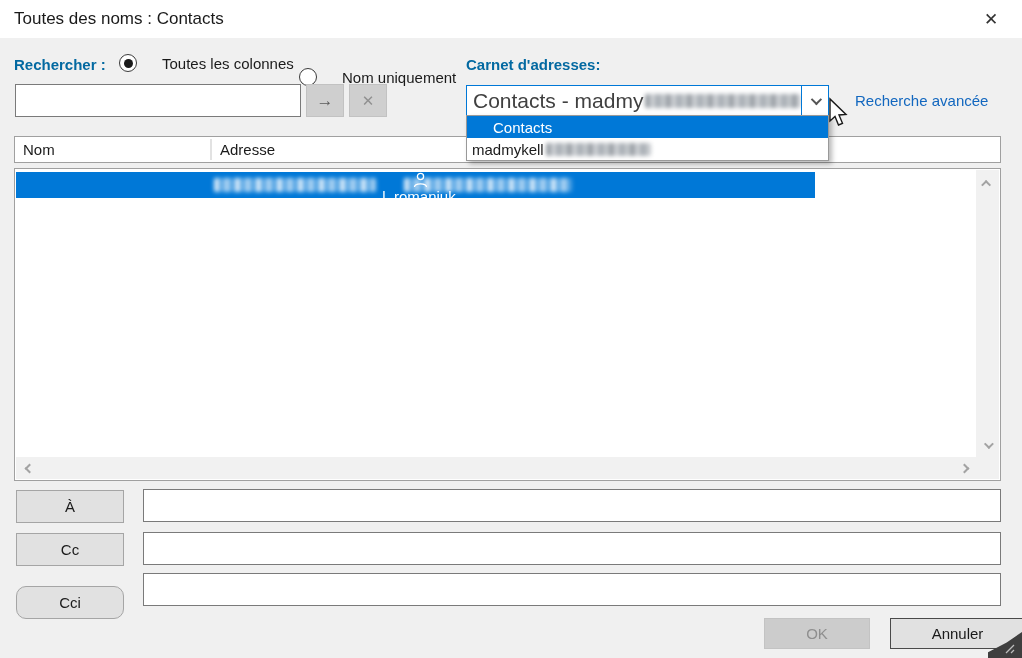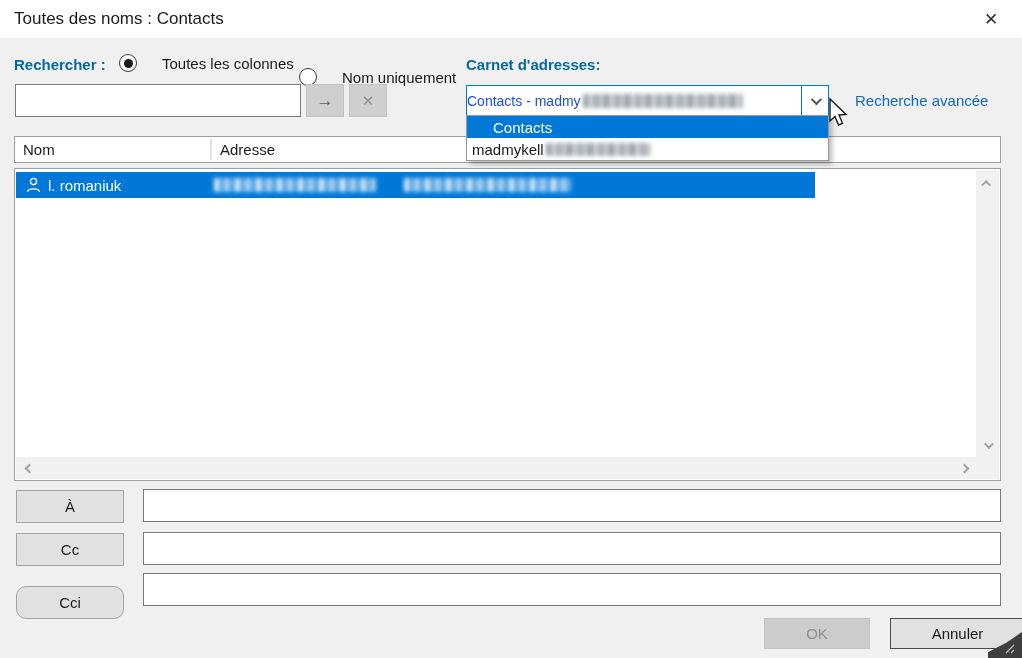--- a/index.html
+++ b/index.html
@@ -20,21 +20,21 @@
   .radio-label { font-size:15px; color:#1a1a1a; white-space:nowrap; }
 
   
   .search-input { position:absolute; left:15px; top:84px; width:286px; height:33px; background:#fff; border:1px solid #7a7a7a; font-size:15px; padding:0 6px; font-family:inherit; }
   .sq-btn { position:absolute; top:84px; width:38px; height:33px; background:#cfcfcf; border:1px solid #c2c2c2; display:flex; align-items:center; justify-content:center; font-size:16px; cursor:pointer; }
   .go-glyph { color:#5a5a5a; font-size:17px; }
   .clear-glyph { color:#909090; font-size:15px; }
 
   
   .combo { position:absolute; left:466px; top:85px; width:363px; height:31px; background:#fff; border:1px solid #0078d7; display:flex; z-index:6; }
-  .combo-value { flex:1; display:flex; align-items:center; font-size:14px; color:#1d4ed8; white-space:nowrap; overflow:hidden; }
+  .combo-value { flex:1; display:flex; align-items:center; padding-left:6px; font-size:21px; color:#404040; white-space:nowrap; overflow:hidden; }
   .combo-btn { width:27px; border-left:1px solid #0078d7; display:flex; align-items:center; justify-content:center; cursor:pointer; }
   .chev { display:inline-block; width:8px; height:8px; border-right:2px solid #555; border-bottom:2px solid #555; }
   .chev-down { transform:rotate(45deg) translateY(-2px); }
   .chev-up { transform:rotate(-135deg) translateY(-2px); }
   .chev-left { transform:rotate(135deg); }
   .chev-right { transform:rotate(-45deg); }
   .sb-chev { border-color:#a3a3a3; border-width:2px; width:7px; height:7px; }
 
   .adv-link { position:absolute; left:855px; top:92px; font-size:15px; color:#1267bf; cursor:pointer; }
 
@@ -48,21 +48,21 @@
           background:repeating-linear-gradient(90deg,#9aa0a6 0 5px,#cdd0d4 5px 10px,#aab0b6 10px 16px,#c4c8cc 16px 21px); }
   .blur-on-blue { background:repeating-linear-gradient(90deg,rgba(255,255,255,.85) 0 5px,rgba(255,255,255,.35) 5px 10px,rgba(255,255,255,.65) 10px 16px,rgba(255,255,255,.30) 16px 21px); }
 
   
   .thead { position:absolute; left:14px; top:136px; width:987px; height:27px; background:#fff; border:1px solid #a0a0a0; display:flex; align-items:center; z-index:2; }
   .th { font-size:15px; color:#1a1a1a; padding-left:8px; white-space:nowrap; overflow:hidden; }
   .th-sep { width:1px; height:21px; background:#e2e2e2; flex:0 0 auto; }
 
   
   .listbox { position:absolute; left:14px; top:168px; width:987px; height:313px; background:#fff; border:1px solid #a0a0a0; }
-  .row-selected { position:absolute; left:1px; top:3px; width:799px; height:26px; background:#0078d7; display:flex; align-items:center; color:#fff; }
+  .row-selected { position:absolute; left:1px; top:3px; width:799px; height:26px; background:#0078d7; display:flex; align-items:center; color:#fff;flex-direction:column; }
   .person-icon { margin-left:10px; flex:0 0 auto; }
   .row-name { margin-left:7px; font-size:15px; }
   .row-blur1 { position:absolute; left:198px; top:6px; width:162px; }
   .row-blur2 { position:absolute; left:388px; top:6px; width:168px; }
 
   
   .vscroll { position:absolute; right:1px; top:1px; width:23px; height:288px; background:#f1f1f1; }
   .vscroll .up { position:absolute; top:4px; left:0; width:23px; height:18px; display:flex; align-items:center; justify-content:center; }
   .vscroll .down { position:absolute; bottom:4px; left:0; width:23px; height:18px; display:flex; align-items:center; justify-content:center; }
   .hscroll { position:absolute; left:1px; bottom:1px; width:961px; height:22px; background:#f1f1f1; }

